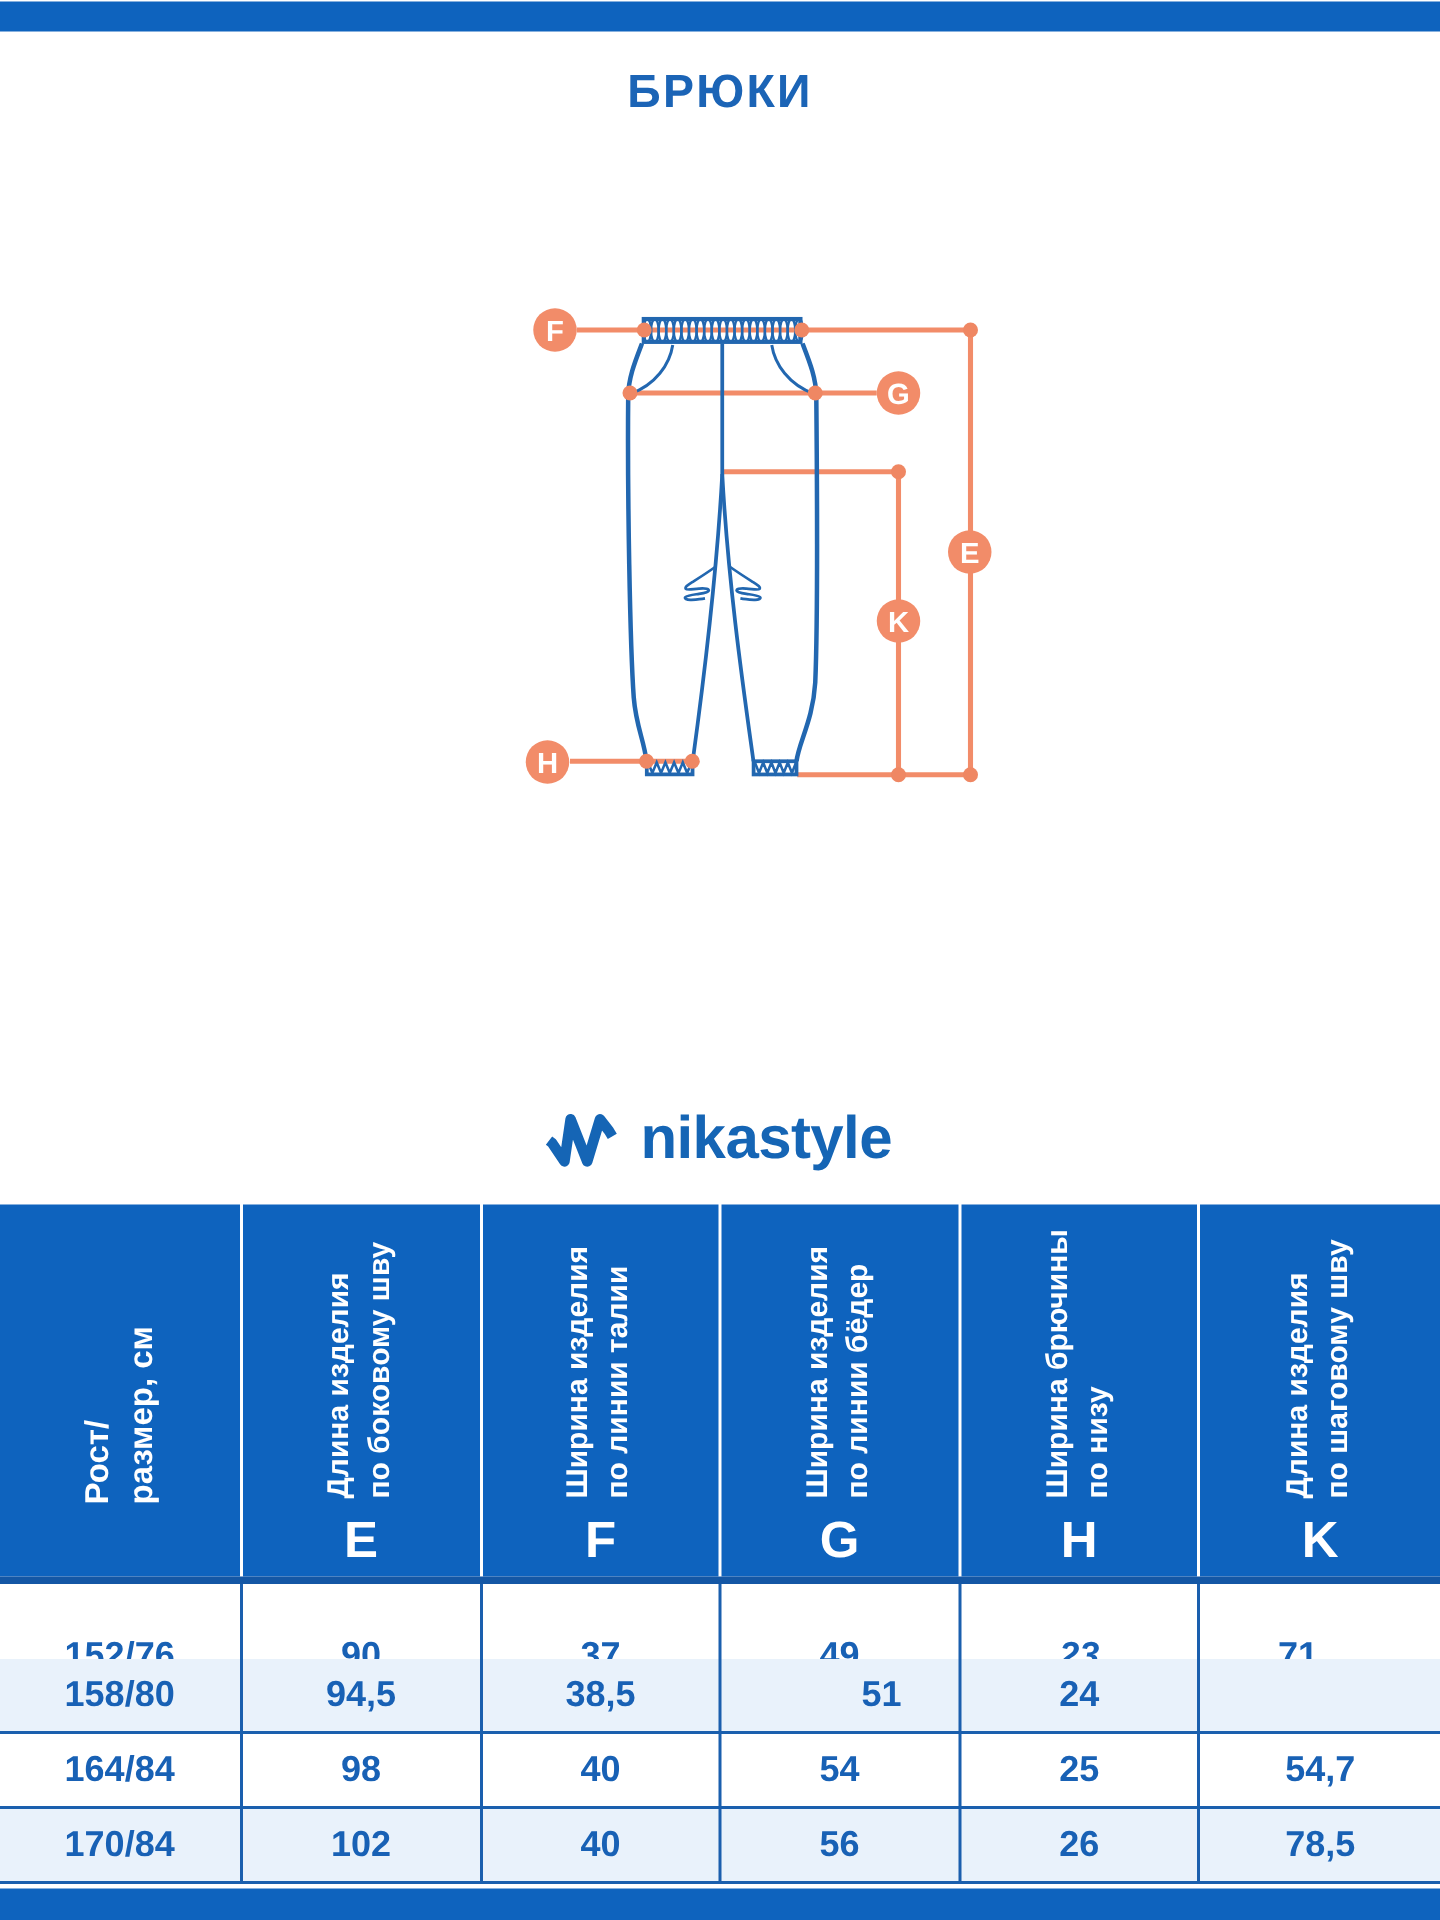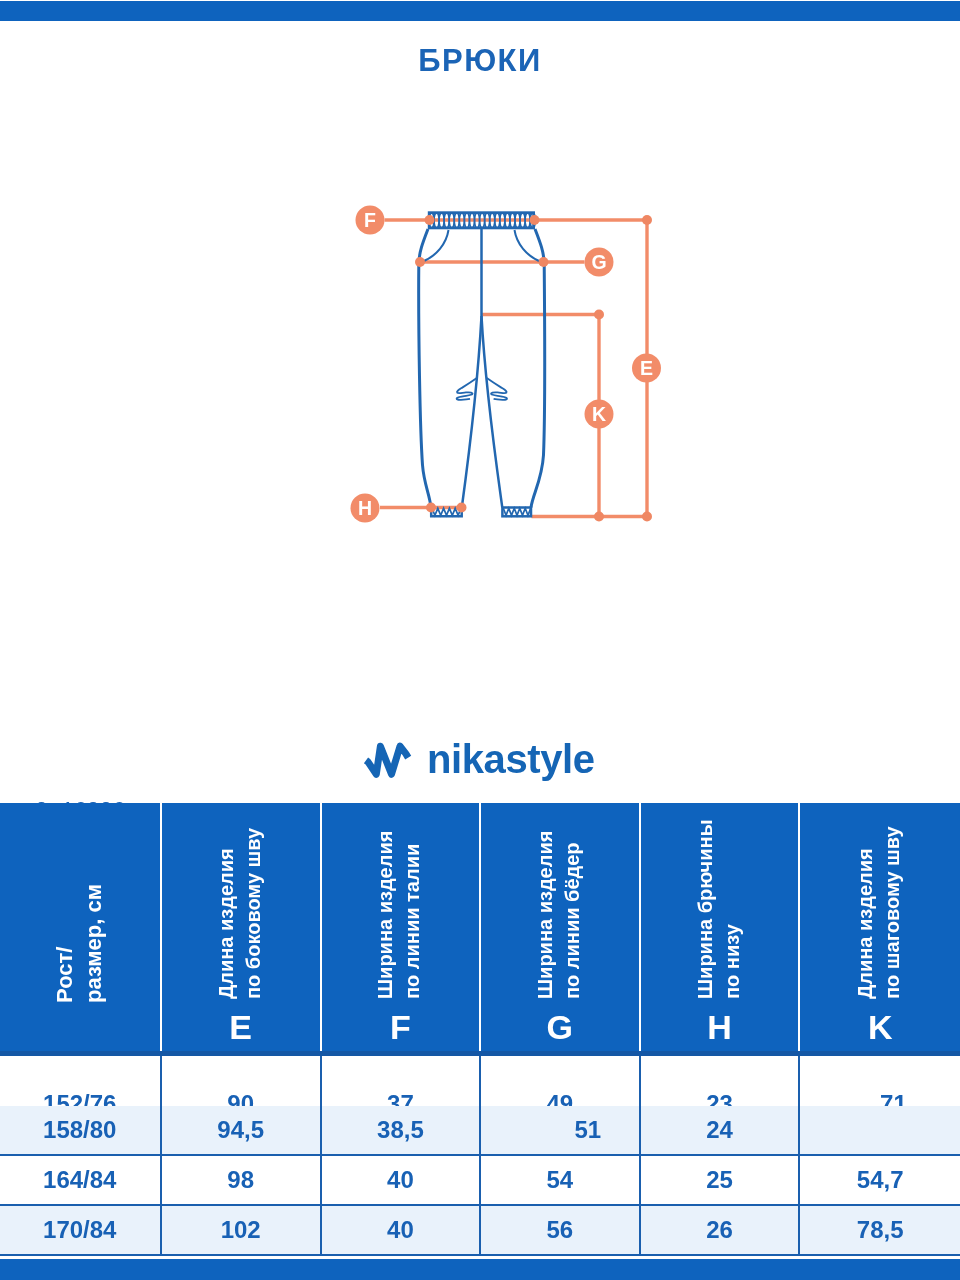--- a/index.html
+++ b/index.html
@@ -136,22 +136,22 @@
   </div>
 
   <div class="abs" style="left:0;top:1051px;width:960px;height:4.5px;background:#1457a5;"></div>
 
   <div id="rows">
     <div class="row" style="top:1056px;background:#fff;margin-top:24px;">
       <div class="cell" style="left:0px;width:159.5px;">152/76</div>
       <div class="cell" style="left:161.5px;width:158.4px;">90</div>
       <div class="cell" style="left:321.9px;width:157px;">37</div>
       <div class="cell" style="left:480.9px;width:157.7px;">49</div>
-      <div class="cell" style="left:640.6px;width:157.8px;">23</div>
-      <div class="cell" style="left:800.4px;width:130px;padding-left:28px;">71</div>
+      <div class="cell" style="left:640.6px;width:157.8px;font-style:italic;">23</div>
+      <div class="cell" style="left:800.4px;width:130px;">71</div>
     </div>
     <div class="row" style="top:1106px;background:#e9f2fb;">
       <div class="cell" style="left:0px;width:159.5px;">158/80</div>
       <div class="cell" style="left:161.5px;width:158.4px;">94,5</div>
       <div class="cell" style="left:321.9px;width:157px;">38,5</div>
       <div class="cell" style="left:480.9px;width:157.7px;padding-left:28px;">51</div>
       <div class="cell" style="left:640.6px;width:157.8px;">24</div>
     </div>
     <div class="row" style="top:1156px;background:#fff;">
       <div class="cell" style="left:0px;width:159.5px;">164/84</div>

